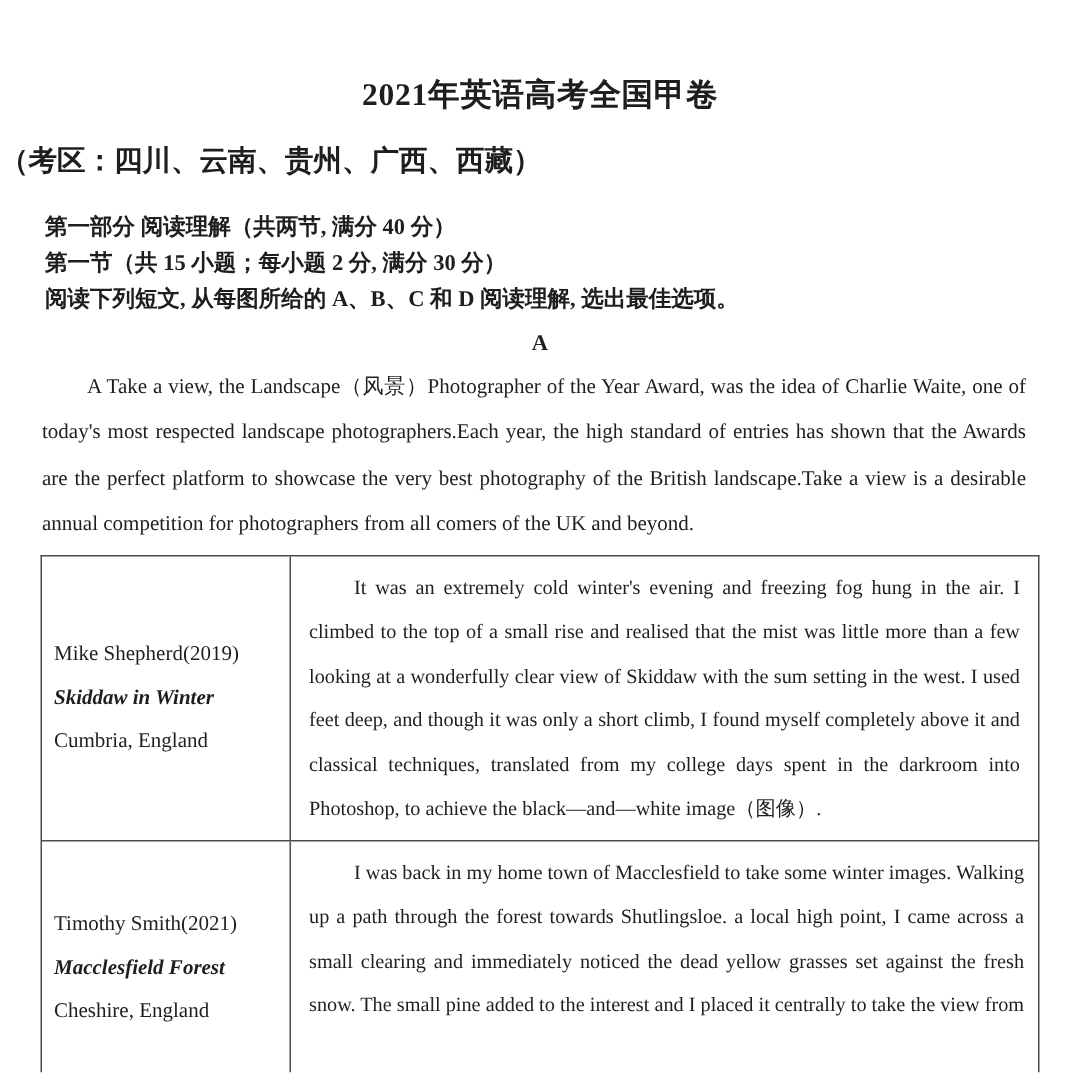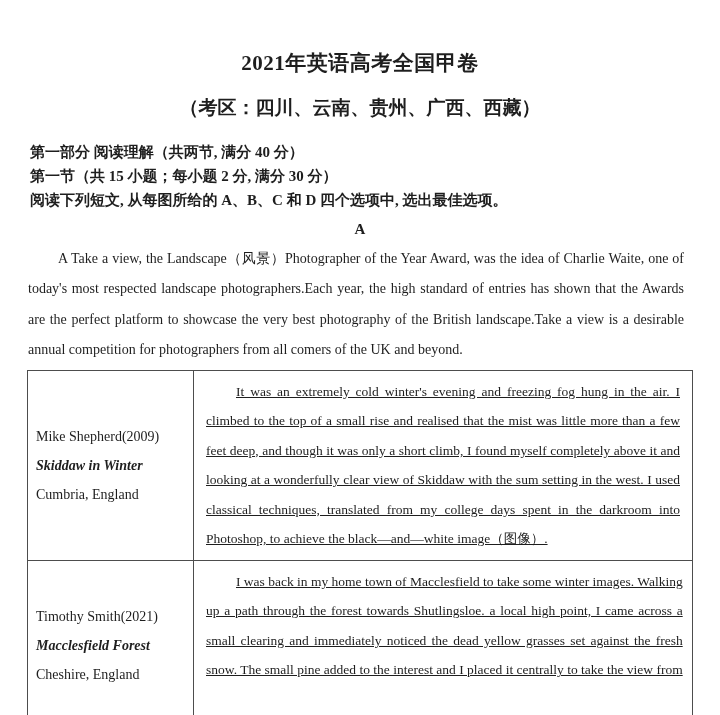--- a/index.html
+++ b/index.html
@@ -20,21 +20,20 @@
   .title {
     padding-top: 50px;
     text-align: center;
     font-size: 21px;
     font-weight: bold;
     letter-spacing: 0.5px;
     line-height: 26px;
   }
   .subtitle {
     margin-top: 20px;
-    text-align: center;
     font-size: 19px;
     font-weight: bold;
     line-height: 24px;
   }
   .instructions {
     margin: 20px 30px 0 30px;
     font-size: 15px;
     font-weight: bold;
     line-height: 24px;
   }
@@ -88,64 +87,63 @@
     justify-content: center;
     font-size: 14px;
     line-height: 29px;
   }
   .tcell.right {
     box-sizing: border-box;
     flex: 1 1 auto;
     padding: 6px 12px 6px 12px;
     font-size: 13.5px;
     line-height: 29.5px;
-    text-decoration: underline;
   }
   .photo-title {
     font-weight: bold;
     font-style: italic;
   }
 </style>
 </head>
 <body>
 
 <div class="page">
 
   <div class="title">2021年英语高考全国甲卷</div>
 
   <div class="subtitle">（考区：四川、云南、贵州、广西、西藏）</div>
 
   <div class="instructions">
     <div class="instr-line">第一部分 阅读理解（共两节, 满分 40 分）</div>
     <div class="instr-line">第一节（共 15 小题；每小题 2 分, 满分 30 分）</div>
-    <div class="instr-line">阅读下列短文, 从每图所给的 A、B、C 和 D 四个选项中, 选出最佳选项。</div>
+    <div class="instr-line">阅读下列短文, 从每图所给的 A、B、C 和 D 阅读理解, 选出最佳选项。</div>
   </div>
 
   <div class="section-label">A</div>
 
   <div class="intro">
     <div class="jline indent">A Take a view, the Landscape（风景）Photographer of the Year Award, was the idea of Charlie Waite, one of</div>
     <div class="jline">today's most respected landscape photographers.Each year, the high standard of entries has shown that the Awards</div>
     <div class="jline">are the perfect platform to showcase the very best photography of the British landscape.Take a view is a desirable</div>
     <div class="jline last">annual competition for photographers from all comers of the UK and beyond.</div>
   </div>
 
   <div class="photo-table">
 
     <div class="trow row1">
       <div class="tcell left">
-        <div class="photographer">Mike Shepherd(2009)</div>
+        <div class="photographer">Mike Shepherd(2019)</div>
         <div class="photo-title">Skiddaw in Winter</div>
         <div class="location">Cumbria, England</div>
       </div>
       <div class="tcell right">
         <div class="jline indent">It was an extremely cold winter's evening and freezing fog hung in the air. I</div>
         <div class="jline">climbed to the top of a small rise and realised that the mist was little more than a few</div>
+        <div class="jline">looking at a wonderfully clear view of Skiddaw with the sum setting in the west. I used</div>
         <div class="jline">feet deep, and though it was only a short climb, I found myself completely above it and</div>
-        <div class="jline">looking at a wonderfully clear view of Skiddaw with the sum setting in the west. I used</div>
         <div class="jline">classical techniques, translated from my college days spent in the darkroom into</div>
         <div class="jline last">Photoshop, to achieve the black—and—white image（图像）.</div>
       </div>
     </div>
 
     <div class="trow row2">
       <div class="tcell left">
         <div class="photographer">Timothy Smith(2021)</div>
         <div class="photo-title">Macclesfield Forest</div>
         <div class="location">Cheshire, England</div>

